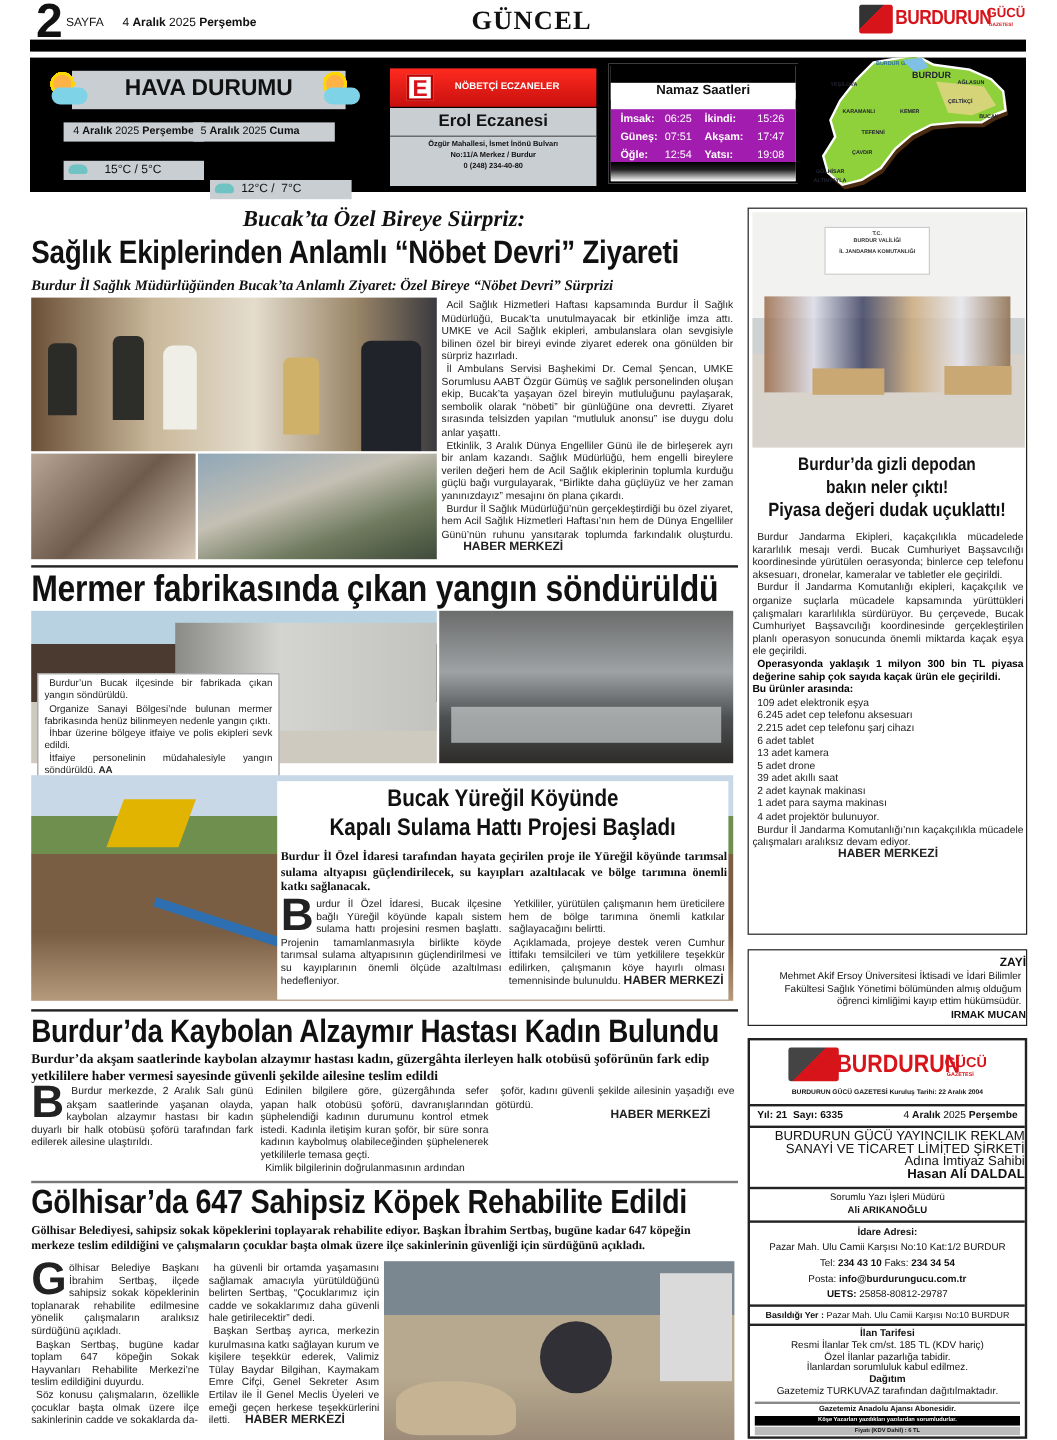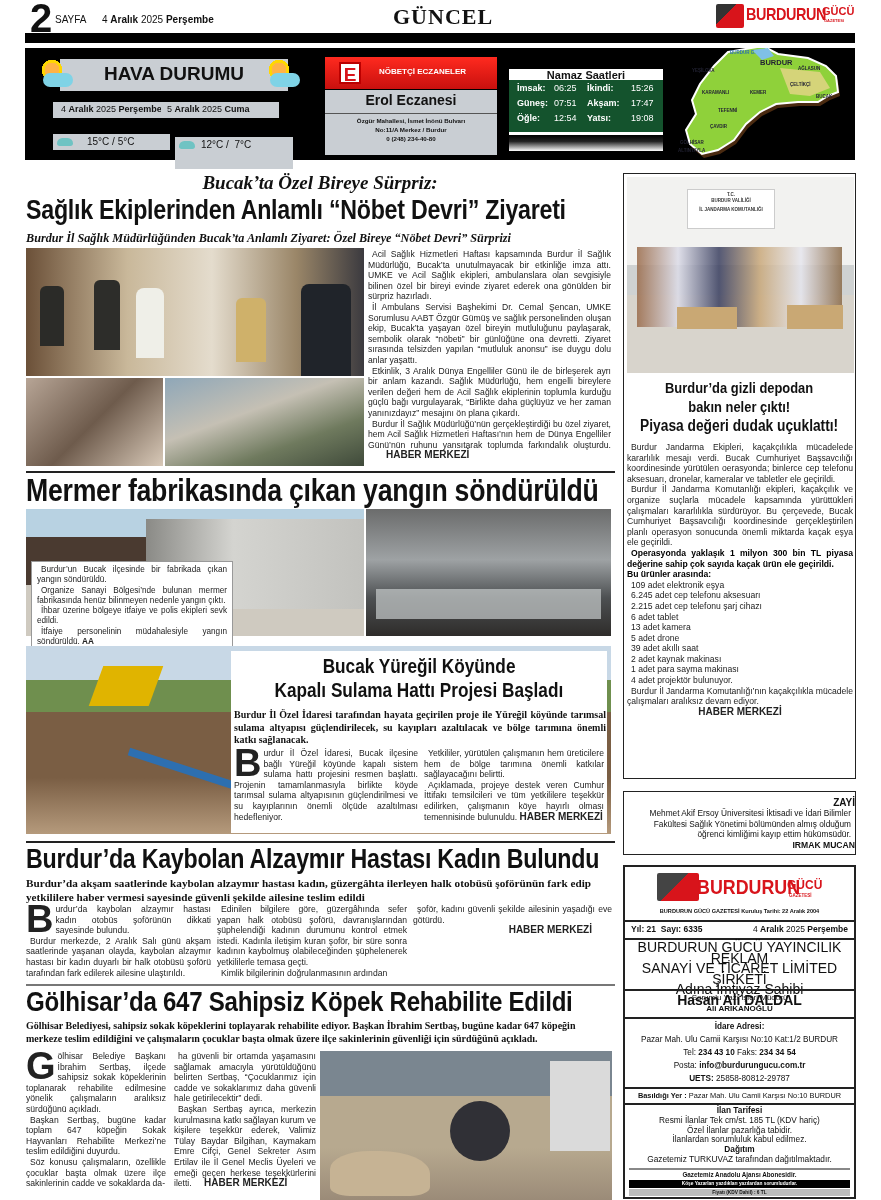--- a/index.html
+++ b/index.html
@@ -73,21 +73,21 @@
   </div>
   <div class="wbox" style="left:131px;top:49px;width:118px;height:16px;font-size:9px;padding:2px 6px;white-space:nowrap">
     <span>5</span>
     <b>Aralık</b>
     <span>2025</span>
     <b>Cuma</b>
   </div>
   <div class="wbox" style="left:23px;top:81px;width:117px;height:16px;font-size:10px;padding:2px 4px">
     <span style="display:inline-block;width:16px;height:8px;border-radius:6px 6px 3px 3px;background:#6fc3c3;vertical-align:middle;margin-right:14px"></span><span>15°C / 5°C</span>
   </div>
-  <div class="wbox" style="left:145px;top:84px;width:118px;height:32px;font-size:10px;padding:2px 4px">
+  <div class="wbox" style="left:145px;top:97px;width:118px;height:16px;font-size:10px;padding:2px 4px">
     <span style="display:inline-block;width:16px;height:8px;border-radius:6px 6px 3px 3px;background:#6fc3c3;vertical-align:middle;margin-right:6px"></span><span style="white-space:pre">12°C /  7°C</span>
   </div>
 </div>
 
 <div class="abs" id="pharm">
   <div class="abs" style="left:0;top:0;width:172px;height:32px;background:linear-gradient(#ff2a1f,#c8100e)"></div>
   <div class="abs" style="left:14px;top:5px;width:22px;height:22px;background:#fff;color:#d8141b;font-weight:bold;font-size:19px;text-align:center;line-height:22px;border:2px solid #b00">E</div>
   <div class="abs" style="left:54px;top:10px;font-size:8px;color:#fff;font-weight:bold;white-space:nowrap">NÖBETÇİ ECZANELER</div>
   <div class="abs" style="left:0;top:33px;width:172px;height:65px;background:#c9ced3"></div>
   <div class="abs cond" style="left:0;top:35px;width:172px;text-align:center;font-size:14px;color:#111">Erol Eczanesi</div>
@@ -95,21 +95,21 @@
   <div class="abs" style="left:0;top:59px;width:172px;text-align:center;font-size:6.2px;font-weight:bold;line-height:9px">
     <div>Özgür Mahallesi, İsmet İnönü Bulvarı</div>
     <div>No:11/A Merkez / Burdur</div>
     <div>0 (248) 234-40-80</div>
   </div>
 </div>
 
 <div class="abs" id="prayer">
   <div class="abs" style="left:0;top:0;width:154px;height:20px;background:#000"></div>
   <div class="abs" style="left:0;top:14px;width:154px;text-align:center;font-size:11px;font-weight:bold;background:#fff;height:14px;line-height:13px">Namaz Saatleri</div>
-  <div class="abs" style="left:0;top:25px;width:154px;height:52px;background:#14532d">
+  <div class="abs" style="left:0;top:36px;width:154px;height:52px;background:#a21caf">
     <div id="prayer-rows">
         <div class="abs" style="left: 8px; top: 3px; color: rgb(255, 255, 255); font-size: 9px; font-weight: bold;">İmsak:</div>
         <div class="abs" style="left: 45px; top: 3px; color: rgb(255, 255, 255); font-size: 9px;">06:25</div>
         <div class="abs" style="left: 78px; top: 3px; color: rgb(255, 255, 255); font-size: 9px; font-weight: bold;">İkindi:</div>
         <div class="abs" style="left: 122px; top: 3px; color: rgb(255, 255, 255); font-size: 9px;">15:26</div>
         <div class="abs" style="left: 8px; top: 18px; color: rgb(255, 255, 255); font-size: 9px; font-weight: bold;">Güneş:</div>
         <div class="abs" style="left: 45px; top: 18px; color: rgb(255, 255, 255); font-size: 9px;">07:51</div>
         <div class="abs" style="left: 78px; top: 18px; color: rgb(255, 255, 255); font-size: 9px; font-weight: bold;">Akşam:</div>
         <div class="abs" style="left: 122px; top: 18px; color: rgb(255, 255, 255); font-size: 9px;">17:47</div>
         <div class="abs" style="left: 8px; top: 33px; color: rgb(255, 255, 255); font-size: 9px; font-weight: bold;">Öğle:</div>
@@ -195,21 +195,21 @@
 </div>
 <div class="abs body-text" style="left:424px;top:748px;width:180px">
   <p>Yetkililer, yürütülen çalışmanın hem üreticilere hem de bölge tarımına önemli katkılar sağlayacağını belirtti.</p>
   <p><span>Açıklamada, projeye destek veren Cumhur İttifakı temsilcileri ve tüm yetkililere teşekkür edilirken, çalışmanın köye hayırlı olması temennisinde bulunuldu.</span> <span class="sign">HABER MERKEZİ</span></p>
 </div>
 <div class="rule" style="left:26px;top:841px;width:589px"></div>
 
 <div class="abs cond" style="left:26px;top:844px;font-size:27px;transform:scaleX(0.86);letter-spacing:-0.3px">Burdur’da Kaybolan Alzaymır Hastası Kadın Bulundu</div>
 <div class="abs serif" style="left:26px;top:876px;width:588px;font-size:11.2px;line-height:14px;font-weight:bold">Burdur’da akşam saatlerinde kaybolan alzaymır hastası kadın, güzergâhta ilerleyen halk otobüsü şoförünün fark edip yetkililere haber vermesi sayesinde güvenli şekilde ailesine teslim edildi</div>
 <div class="abs body-text" style="left:26px;top:904px;width:185px">
-  <span style="float:left;font-size:38px;line-height:30px;font-weight:bold;margin-right:2px">B</span><span>urdur’da kaybolan alzaymır hastası kadın otobüs şoförünün dikkati sayesinde bulundu.</span>
+  <span style="float:left;font-size:38px;line-height:30px;font-weight:bold;margin-right:2px">B</span>
   <p>Burdur merkezde, 2 Aralık Salı günü akşam saatlerinde yaşanan olayda, kaybolan alzaymır hastası bir kadın duyarlı bir halk otobüsü şoförü tarafından fark edilerek ailesine ulaştırıldı.</p>
 </div>
 <div class="abs body-text" style="left:217px;top:904px;width:190px">
   <p>Edinilen bilgilere göre, güzergâhında sefer yapan halk otobüsü şoförü, davranışlarından şüphelendiği kadının durumunu kontrol etmek istedi. Kadınla iletişim kuran şoför, bir süre sonra kadının kaybolmuş olabileceğinden şüphelenerek yetkililerle temasa geçti.</p>
   <p>Kimlik bilgilerinin doğrulanmasının ardından</p>
 </div>
 <div class="abs body-text" style="left:413px;top:904px;width:199px">
   <p>şoför, kadını güvenli şekilde ailesinin yaşadığı eve götürdü.</p>
   <div class="sign" style="text-align:right;margin-right:20px">HABER MERKEZİ</div>
 </div>
@@ -283,21 +283,21 @@
     <span class="abs cond" style="left:130px;top:5px;font-size:12px;color:#d8141b">GÜCÜ</span>
     <span class="abs" style="left:132px;top:20px;font-size:4.5px;font-weight:bold;color:#d8141b">GAZETESİ</span>
   </div>
   <div class="abs" style="left:0;top:41px;width:229px;text-align:center;font-size:5.6px;font-weight:bold">BURDURUN GÜCÜ GAZETESİ Kuruluş Tarihi: 22 Aralık 2004</div>
   <div class="abs" style="left:0;top:53px;width:229px;height:1.5px;background:#222"></div>
   <div class="abs" style="left:0;top:57px;width:229px;font-size:8.5px;padding:0 6px;display:flex;justify-content:space-between">
     <span style="font-weight:bold"><span>Yıl: 21</span>&nbsp; <span>Sayı: 6335</span></span>
     <span><span>4</span> <b>Aralık</b> <span>2025</span> <b>Perşembe</b></span>
   </div>
   <div class="abs" style="left:0;top:71px;width:229px;height:1.5px;background:#222"></div>
-  <div class="abs" style="left:0;top:75px;width:229px;text-align:center;font-size:14px;line-height:10.6px">
+  <div class="abs" style="left:0;top:75px;width:229px;text-align:right;font-size:11px;line-height:10.6px">
     <div>BURDURUN GÜCÜ YAYINCILIK REKLAM</div>
     <div>SANAYİ VE TİCARET LİMİTED ŞİRKETİ</div>
     <div>Adına İmtiyaz Sahibi</div>
     <div style="font-weight:bold">Hasan Ali DALDAL</div>
   </div>
   <div class="abs" style="left:0;top:122px;width:229px;height:1.5px;background:#222"></div>
   <div class="abs" style="left:0;top:126px;width:229px;text-align:center;font-size:8px;line-height:10.6px">
     <div>Sorumlu Yazı İşleri Müdürü</div>
     <div style="font-weight:bold">Ali ARIKANOĞLU</div>
   </div>

